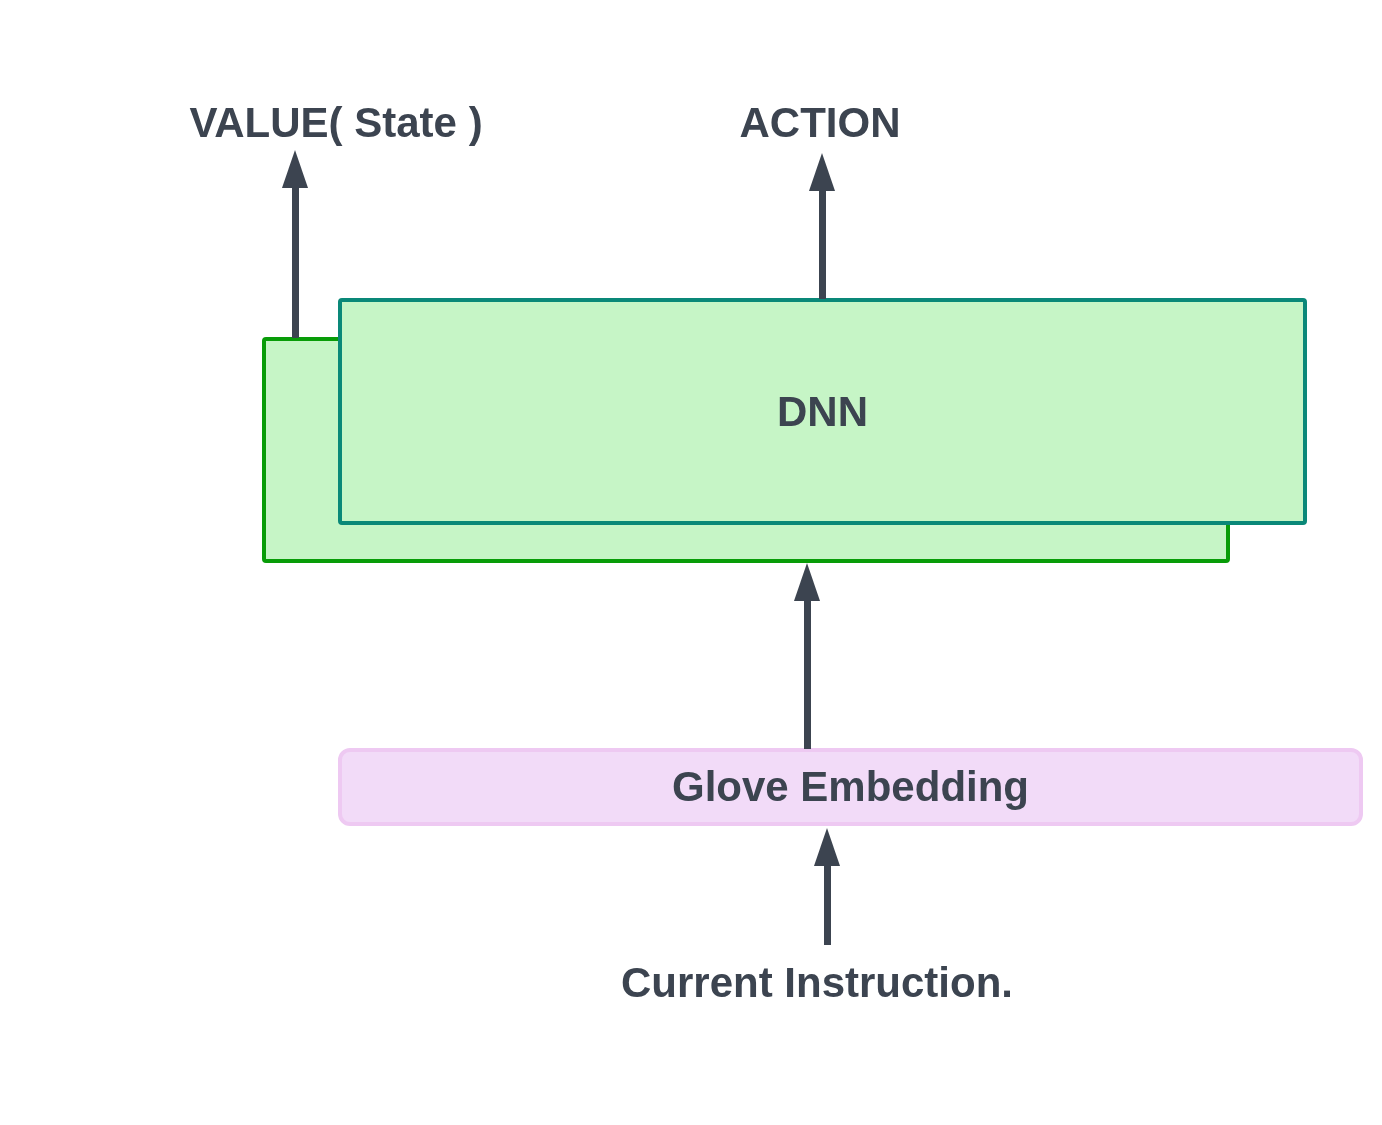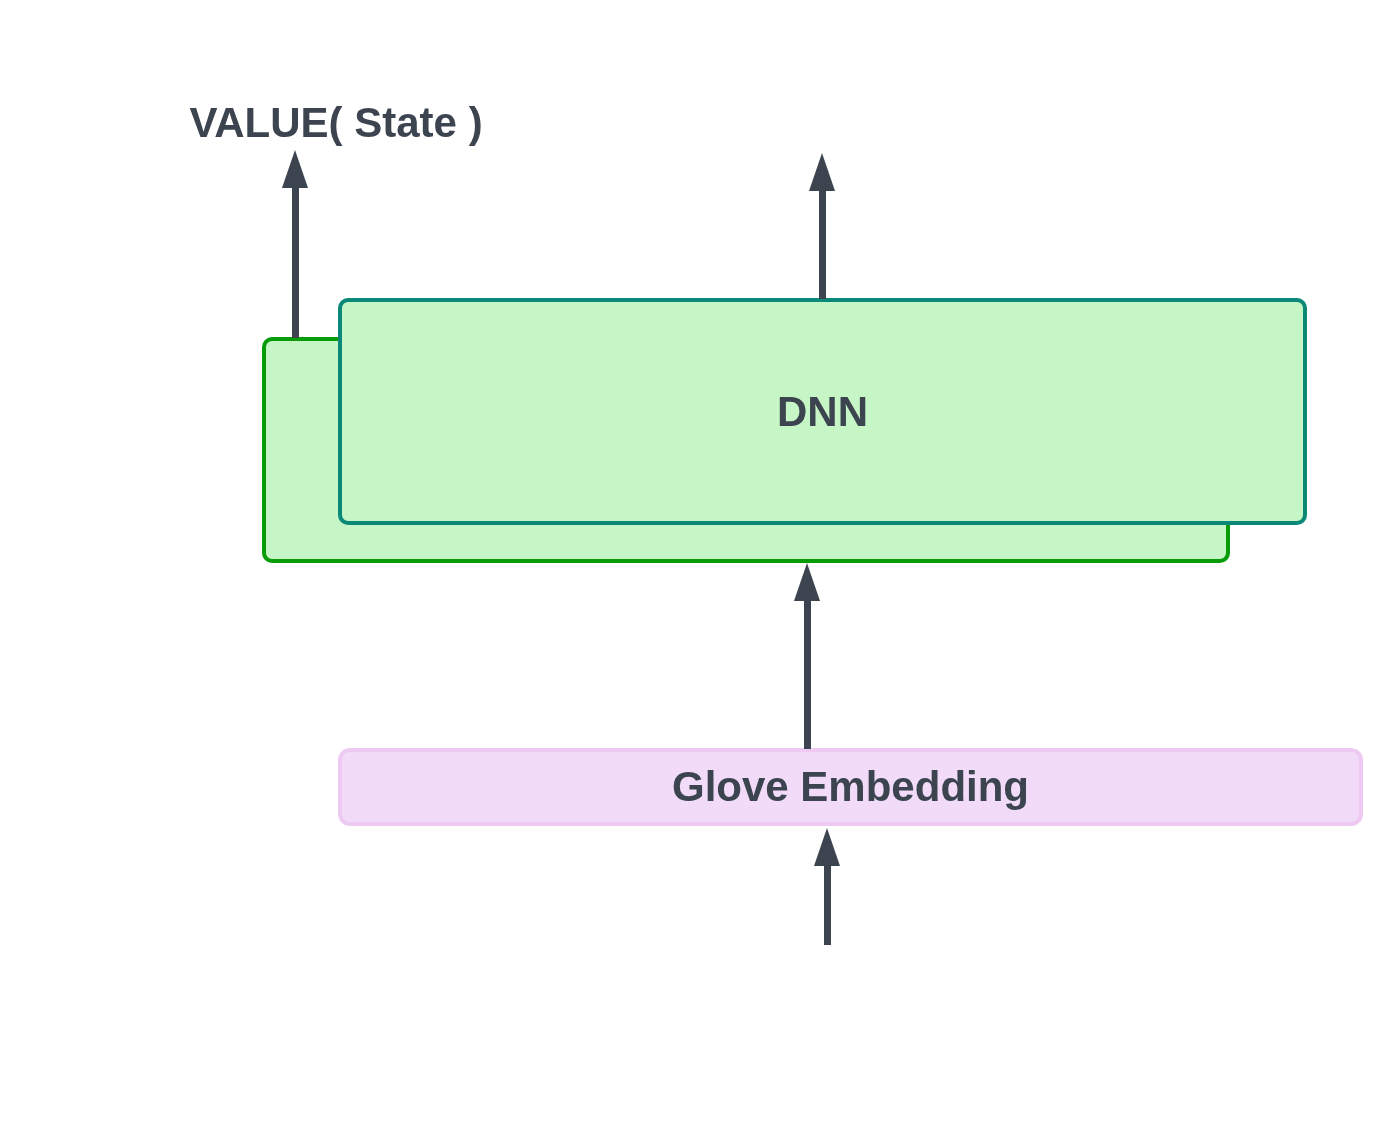--- a/index.html
+++ b/index.html
@@ -19,21 +19,21 @@
   .canvas {
     position: relative;
     width: 1382px;
     height: 1125px;
     background: var(--background);
     overflow: hidden;
   }
   .box {
     position: absolute;
     background: var(--mint-fill);
-    border-radius: 10px;
+    border-radius: 4px;
     display: flex;
     align-items: center;
     justify-content: center;
   }
   .back-box {
     left: 262px; top: 337px;
     width: 968px; height: 226px;
     border: 4px solid var(--green-border);
     z-index: 1;
   }
@@ -121,15 +121,17 @@
     <div class="arrow-shaft"></div>
   </div>
 
   <div class="arrow instr-glove-arrow">
     <div class="arrow-head"></div>
     <div class="arrow-shaft"></div>
   </div>
 
   <div class="diagram-text float-label value-label">VALUE( State )</div>
 
+  <div class="diagram-text float-label action-label">ACTION</div>
 
+  <div class="diagram-text float-label instruction-label">Current Instruction.</div>
 
 </div>
 
 </body></html>

